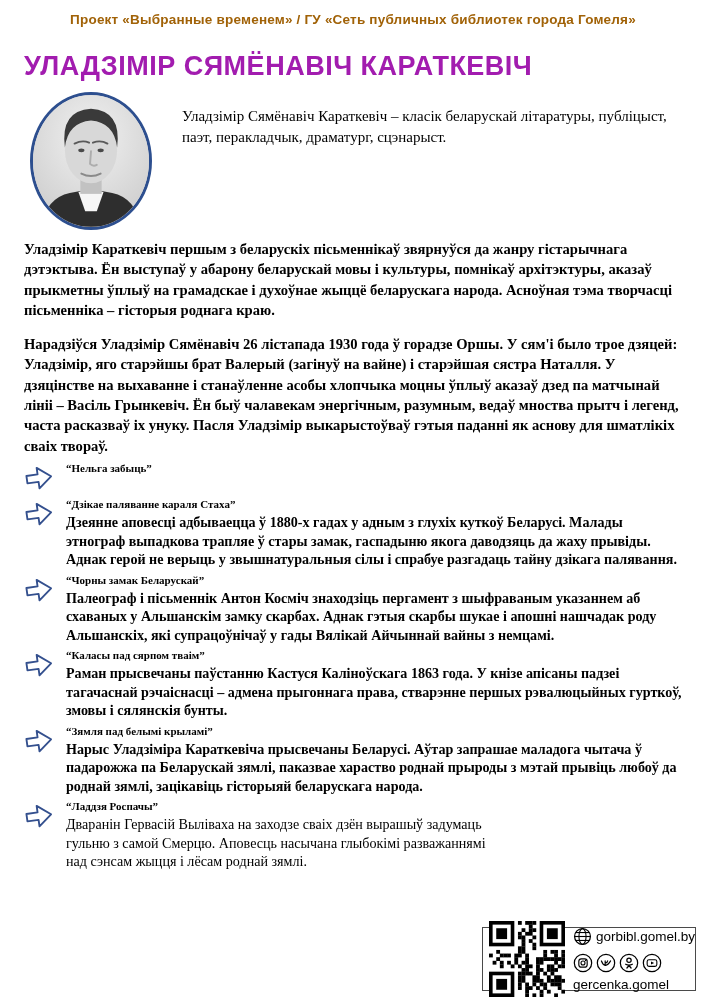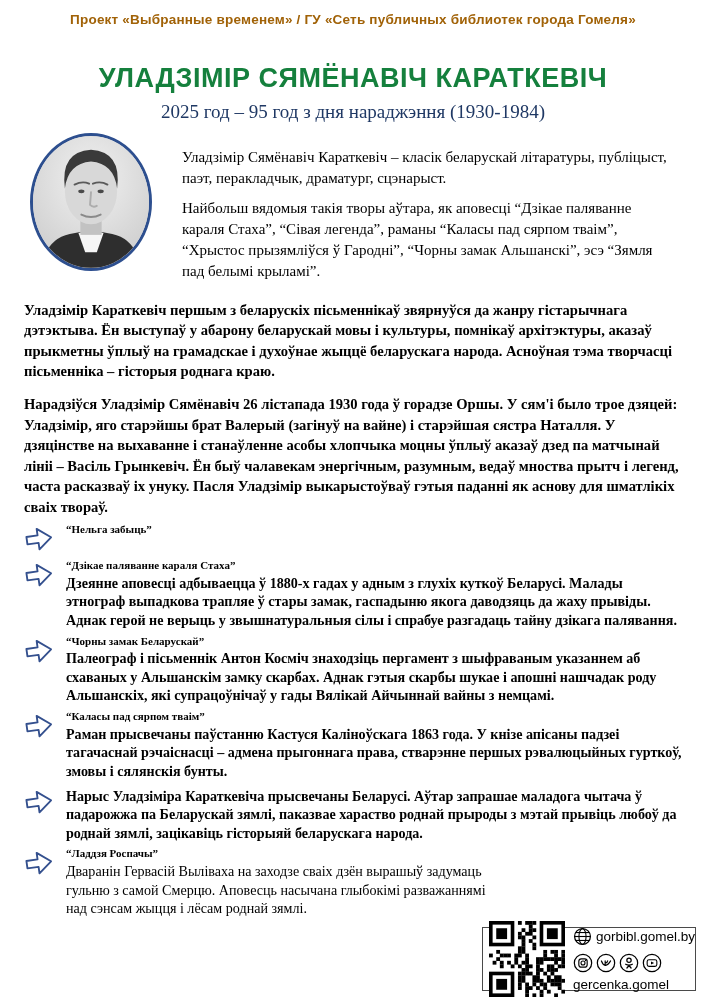--- a/index.html
+++ b/index.html
@@ -11,23 +11,23 @@
   }
   .page{padding:12px 24px 0 24px;}
 
   .project-line{
     text-align:center;
     font-family:"Liberation Sans","DejaVu Sans",sans-serif;
     font-weight:bold;font-size:13.5px;color:#a16207;
     letter-spacing:.2px;
   }
   .main-title{
-    text-align:center;margin-top:36px;
+    text-align:left;margin-top:24px;
     font-family:"Liberation Sans","DejaVu Sans",sans-serif;
-    font-weight:bold;font-size:27px;color:#15803d;
+    font-weight:bold;font-size:27px;color:#a21caf;
     letter-spacing:.5px;
   }
   .subtitle{
     text-align:center;margin-top:7px;
     font-size:19px;color:#1F3864;
   }
 
   .intro-row{display:flex;gap:22px;margin-top:10px;align-items:flex-start;}
   .photo-frame{
     flex:0 0 auto;width:116px;height:132px;border-radius:50%;
@@ -77,21 +77,20 @@
 </style>
 </head>
 <body>
 
 <div class="page">
 
   <div class="project-line">Проект «Выбранные временем» / ГУ «Сеть публичных библиотек города Гомеля»</div>
 
   <div class="main-title">УЛАДЗІМІР СЯМЁНАВІЧ КАРАТКЕВІЧ</div>
 
-  <div class="subtitle">2025 год – 95 год з дня нараджэння (1930-1984)</div>
 
   <div class="intro-row">
     <div class="photo-frame">
       <svg viewBox="0 0 120 136">
         <defs>
           <radialGradient id="pg" cx="50%" cy="32%" r="80%">
             <stop offset="0%" stop-color="#f1f1f1"></stop>
             <stop offset="100%" stop-color="#c9c9c9"></stop>
           </radialGradient>
         </defs>
@@ -104,21 +103,20 @@
         <path d="M43 50 q8 -4 15 -1" stroke="#5a5a5a" fill="none" stroke-width="2" stroke-linecap="round"></path>
         <path d="M62 49 q8 -3 15 1" stroke="#5a5a5a" fill="none" stroke-width="2" stroke-linecap="round"></path>
         <ellipse cx="50" cy="57" rx="3.2" ry="1.9" fill="#4a4a4a"></ellipse>
         <ellipse cx="70" cy="57" rx="3.2" ry="1.9" fill="#4a4a4a"></ellipse>
         <path d="M60 58 L59 71 q3 3 7 1" stroke="#adadad" fill="none" stroke-width="2" stroke-linecap="round"></path>
         <path d="M50 81 q10 5 20 0" stroke="#8a8a8a" fill="none" stroke-width="2" stroke-linecap="round"></path>
       </svg>
     </div>
     <div class="intro-text">
       <p>Уладзімір Сямёнавіч Караткевіч – класік беларускай літаратуры, публіцыст, паэт, перакладчык, драматург, сцэнарыст.</p>
-      <p>Найбольш вядомыя такія творы аўтара, як аповесці “Дзікае паляванне караля Стаха”, “Сівая легенда”, раманы “Каласы пад сярпом тваім”, “Хрыстос прызямліўся ў Гародні”, “Чорны замак Альшанскі”, эсэ “Зямля пад белымі крыламі”.</p>
     </div>
   </div>
 
   <p class="body-par par-bold mt1">Уладзімір Караткевіч першым з беларускіх пісьменнікаў звярнуўся да жанру гістарычнага дэтэктыва. Ён выступаў у абарону беларускай мовы і культуры, помнікаў архітэктуры, аказаў прыкметны ўплыў на грамадскае і духоўнае жыццё беларускага народа. Асноўная тэма творчасці пісьменніка – гісторыя роднага краю.</p>
 
   <p class="body-par par-bold mt2">Нарадзіўся Уладзімір Сямёнавіч 26 лістапада 1930 года ў горадзе Оршы. У сям'і было трое дзяцей: Уладзімір, яго старэйшы брат Валерый (загінуў на вайне) і старэйшая сястра Наталля. У дзяцінстве на выхаванне і станаўленне асобы хлопчыка моцны ўплыў аказаў дзед па матчынай лініі – Васіль Грынкевіч. Ён быў чалавекам энергічным, разумным, ведаў мноства прытч і легенд, часта расказваў іх унуку. Пасля Уладзімір выкарыстоўваў гэтыя паданні як аснову для шматлікіх сваіх твораў.</p>
 
 
   <div class="rec-list">
 
@@ -169,20 +167,21 @@
       </div>
     </div>
 
     <div class="rec-item">
       <span class="arrow-wrap">
           <svg width="30" height="30" viewBox="0 0 32 32">
             <path d="M3 12 H15 V5 L29 16 L15 27 V20 H3 Z" fill="#fff" stroke="#34508E" stroke-width="2" stroke-linejoin="round" transform="rotate(-8 16 16)"></path>
           </svg>
         </span>
       <div class="rec-body">
+        <div class="rec-title">“Зямля пад белымі крыламі”</div>
         <div class="rec-desc desc-bold">Нарыс Уладзіміра Караткевіча прысвечаны Беларусі. Аўтар запрашае маладога чытача ў падарожжа па Беларускай зямлі, паказвае хараство роднай прыроды з мэтай прывіць любоў да роднай зямлі, зацікавіць гісторыяй беларускага народа.</div>
       </div>
     </div>
 
     <div class="rec-item last">
       <span class="arrow-wrap">
           <svg width="30" height="30" viewBox="0 0 32 32">
             <path d="M3 12 H15 V5 L29 16 L15 27 V20 H3 Z" fill="#fff" stroke="#34508E" stroke-width="2" stroke-linejoin="round" transform="rotate(-8 16 16)"></path>
           </svg>
         </span>

